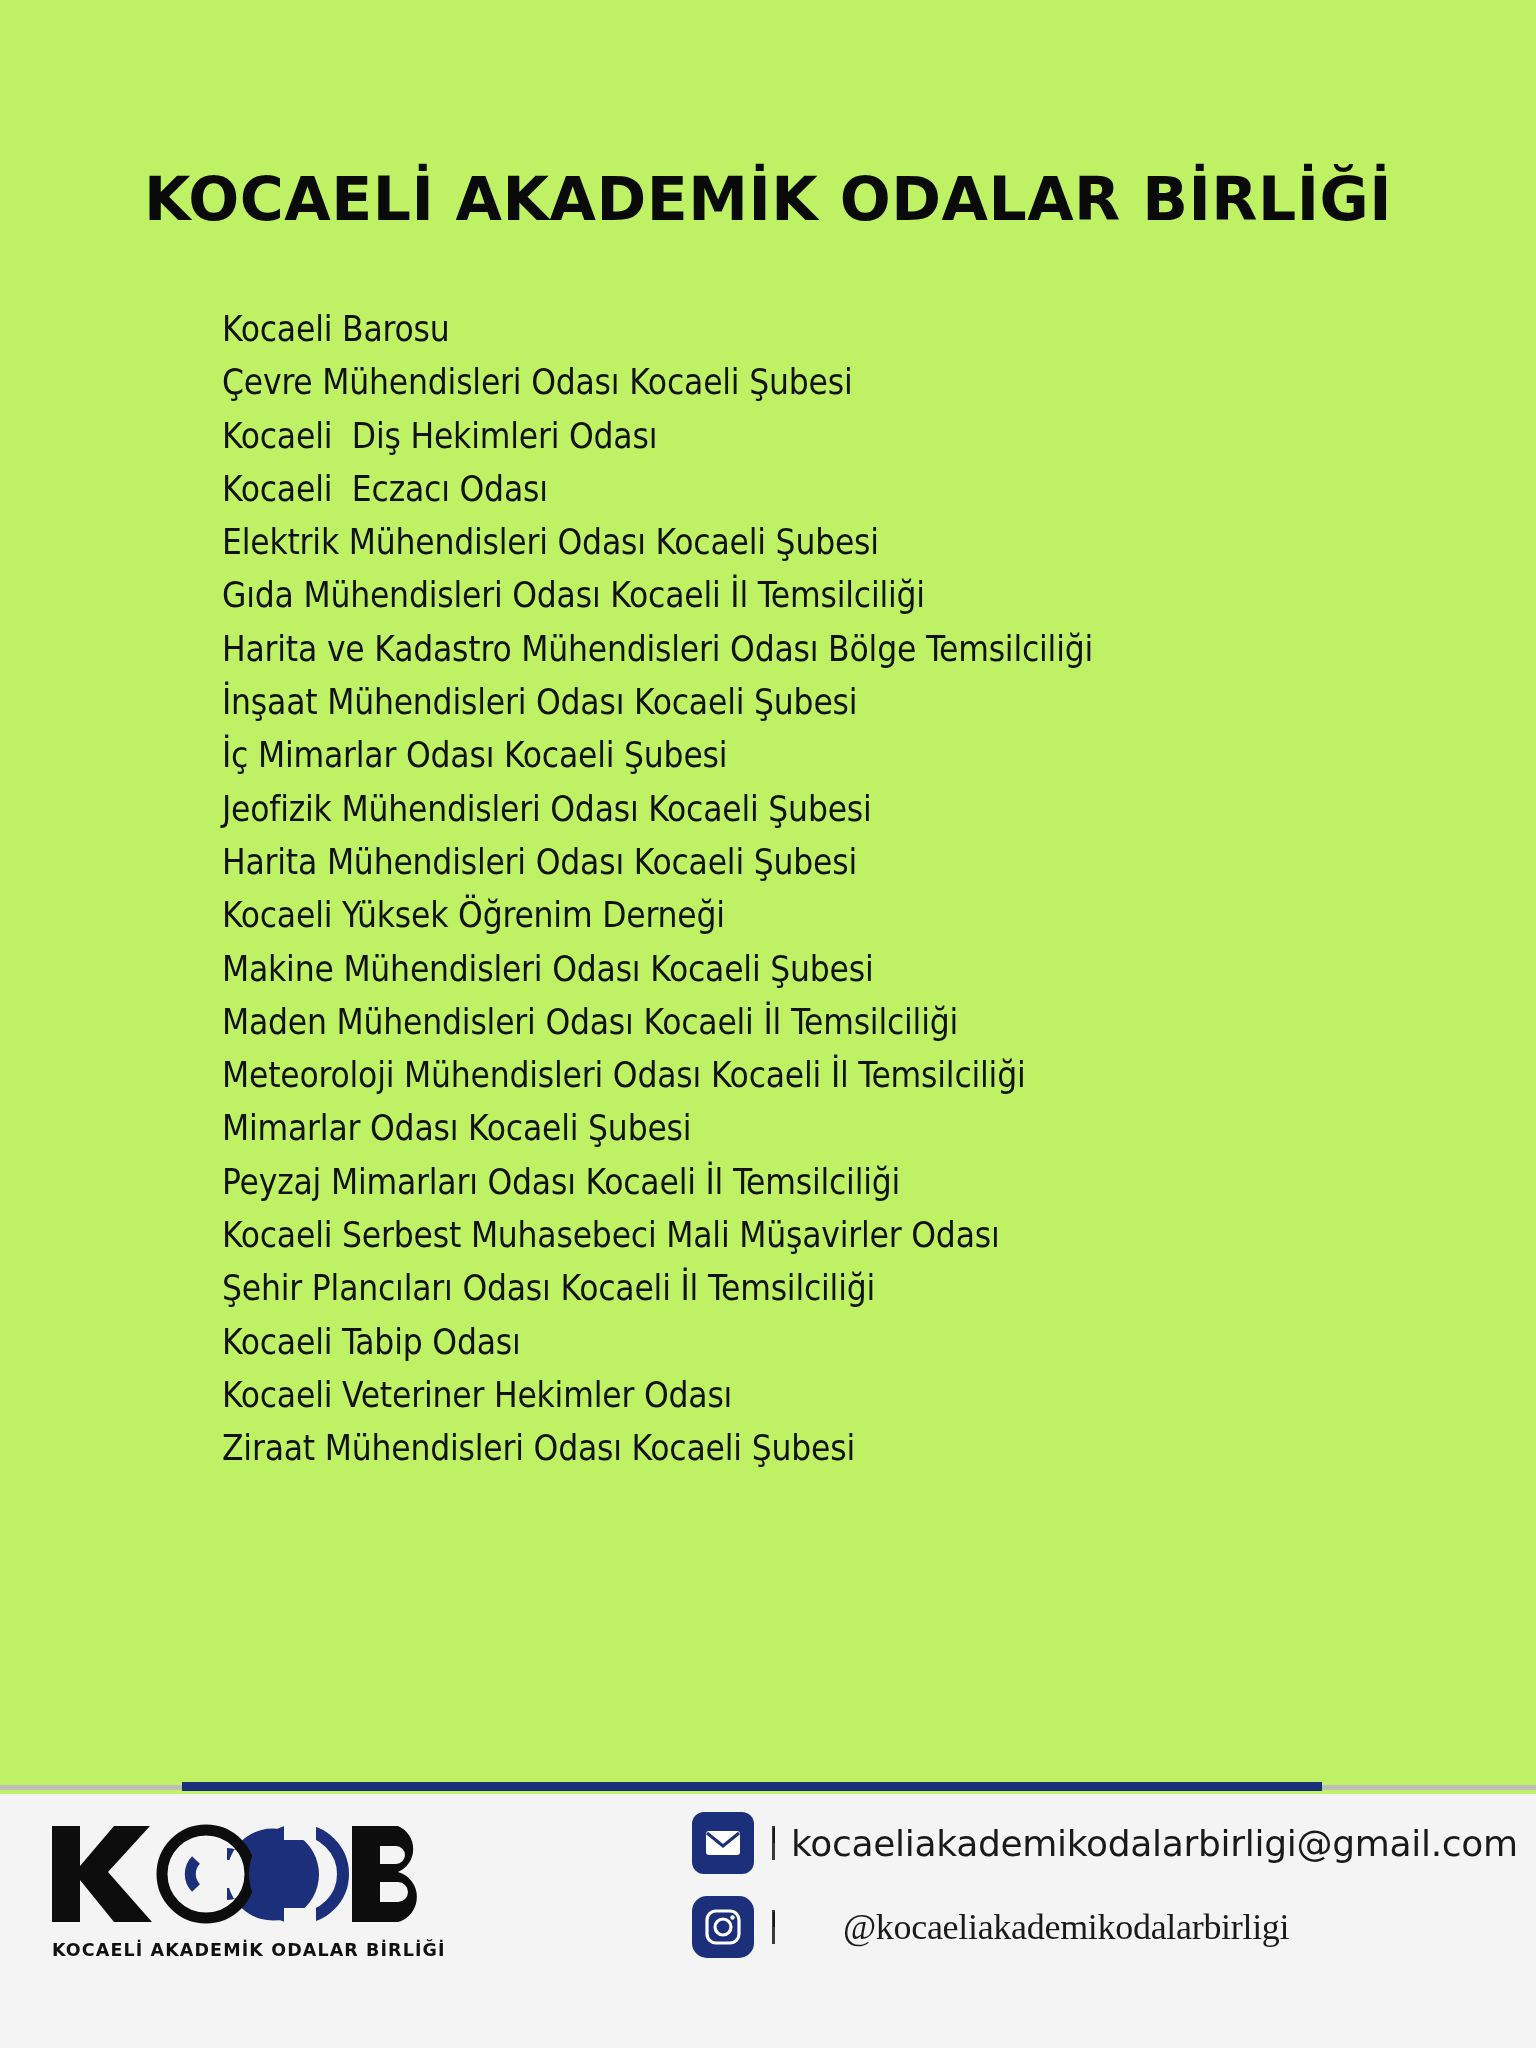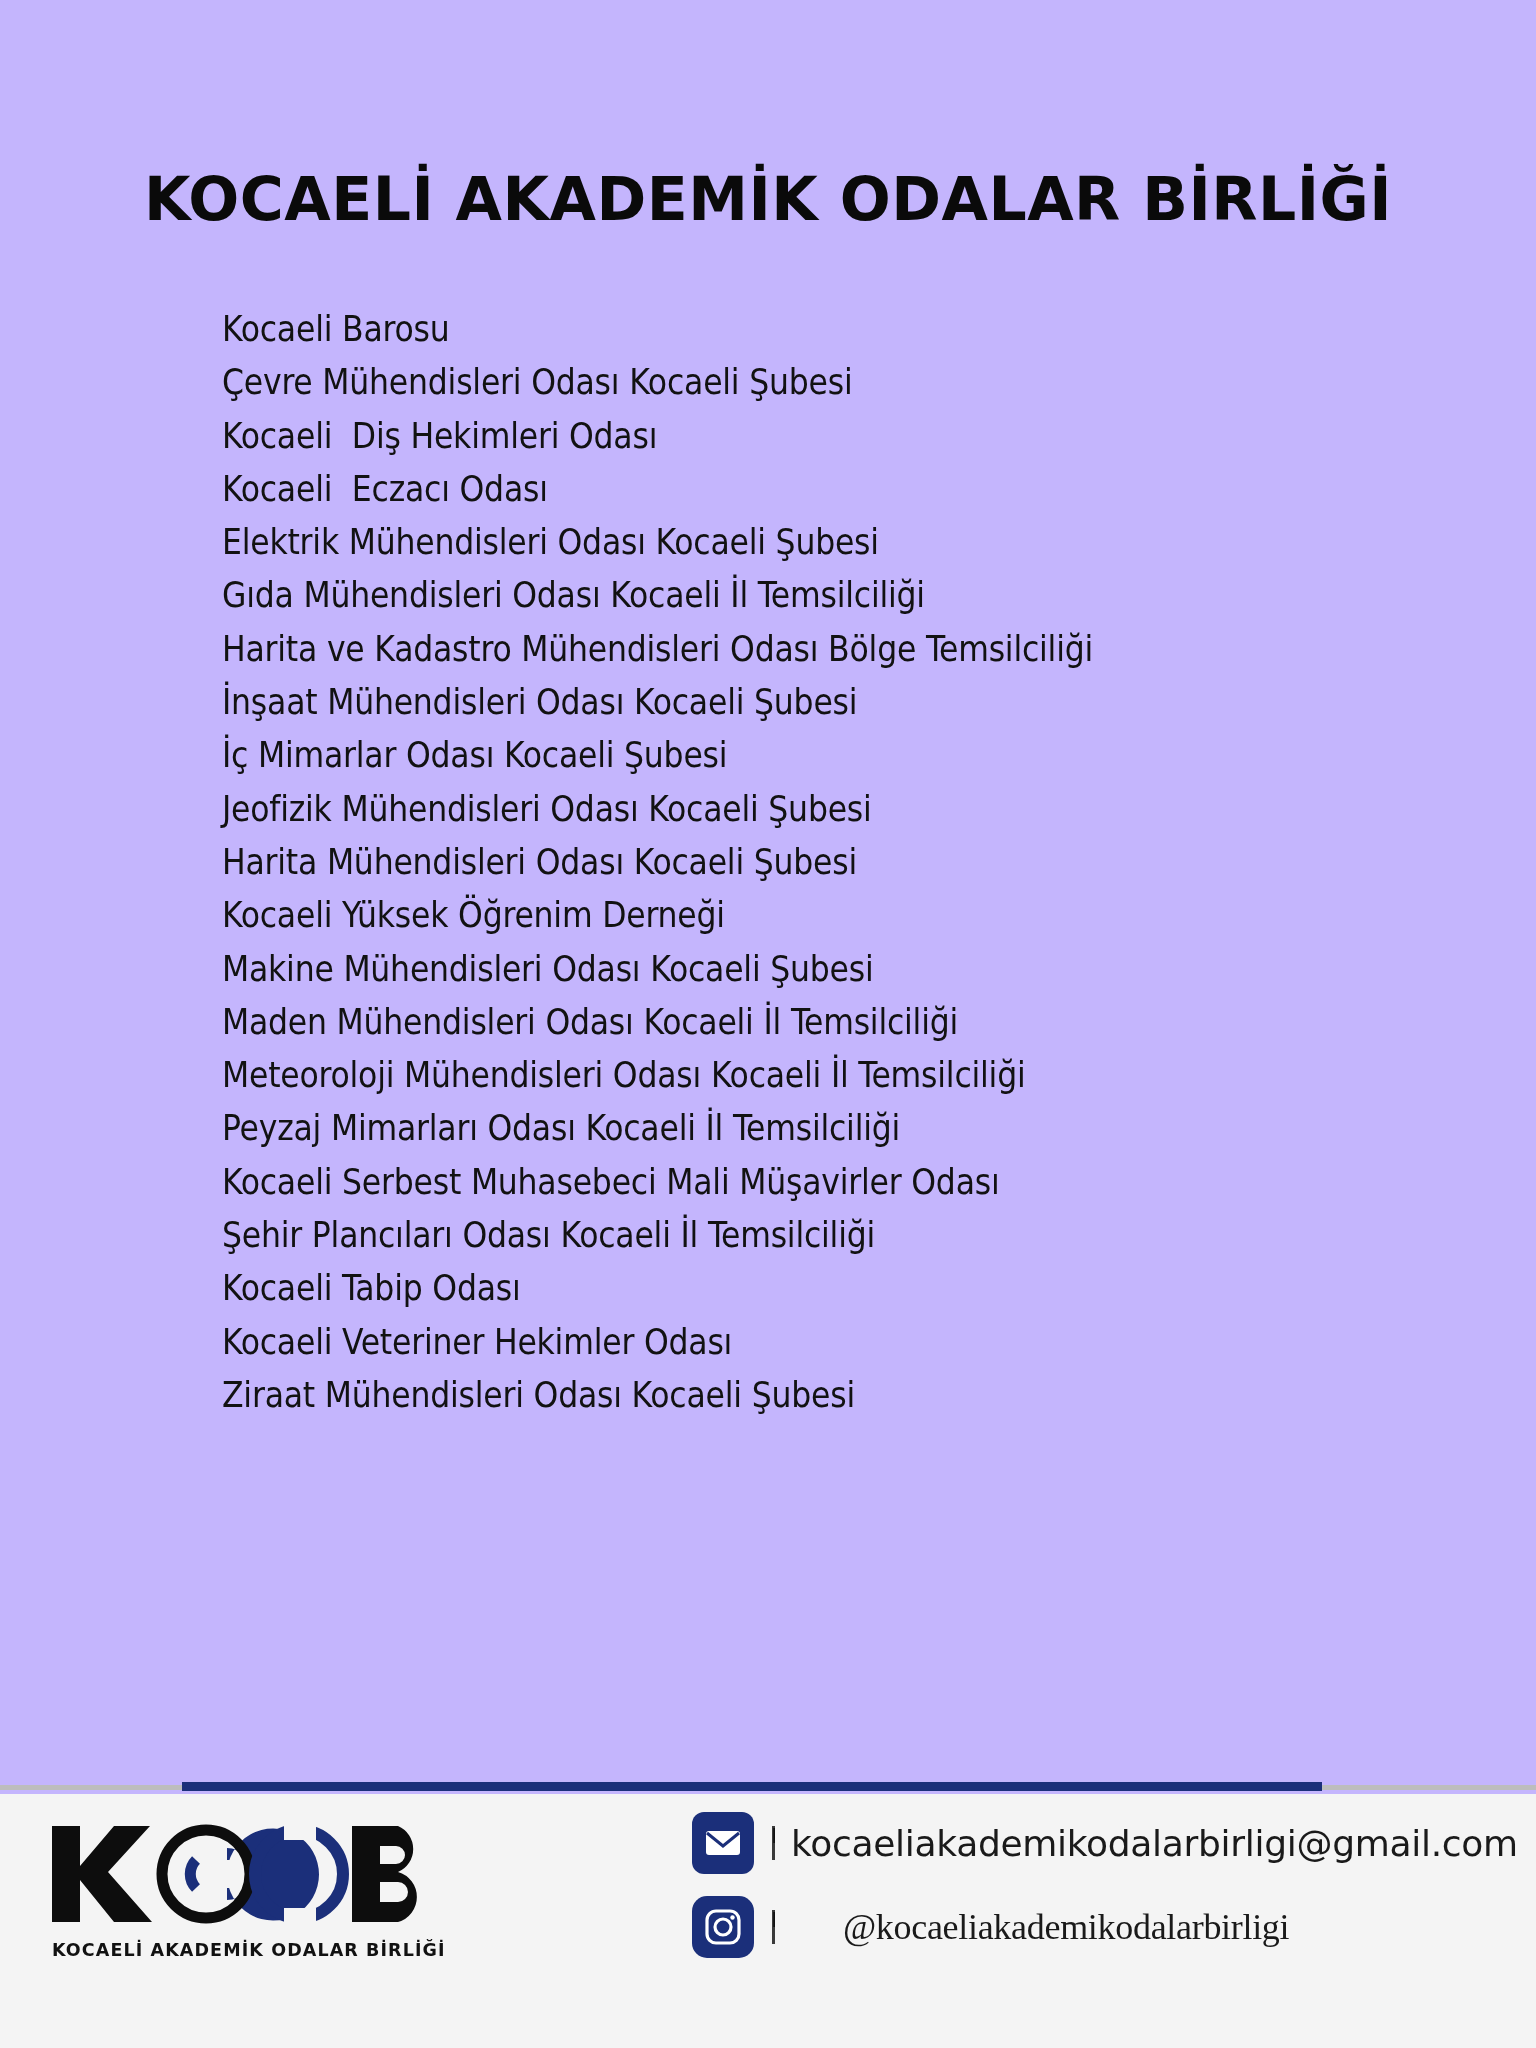--- a/index.html
+++ b/index.html
@@ -11,21 +11,21 @@
     height: 2048px;
     background: #f4f4f4;
     font-family: "Liberation Sans", sans-serif;
     overflow: hidden;
     position: relative;
   }
 
   .page {
     position: absolute;
     inset: 0;
-    background: #c4b5fd;
+    background: #bef264;
     display: flex;
     flex-direction: column;
   }
 
   
   .title-wrap {
     padding-top: 168px;
     text-align: center;
   }
   .page-title {
@@ -195,20 +195,21 @@
         <li class="member-item">Gıda Mühendisleri Odası Kocaeli İl Temsilciliği</li>
         <li class="member-item">Harita ve Kadastro Mühendisleri Odası Bölge Temsilciliği</li>
         <li class="member-item">İnşaat Mühendisleri Odası Kocaeli Şubesi</li>
         <li class="member-item">İç Mimarlar Odası Kocaeli Şubesi</li>
         <li class="member-item">Jeofizik Mühendisleri Odası Kocaeli Şubesi</li>
         <li class="member-item">Harita Mühendisleri Odası Kocaeli Şubesi</li>
         <li class="member-item">Kocaeli Yüksek Öğrenim Derneği</li>
         <li class="member-item">Makine Mühendisleri Odası Kocaeli Şubesi</li>
         <li class="member-item">Maden Mühendisleri Odası Kocaeli İl Temsilciliği</li>
         <li class="member-item">Meteoroloji Mühendisleri Odası Kocaeli İl Temsilciliği</li>
+        <li class="member-item">Mimarlar Odası Kocaeli Şubesi</li>
         <li class="member-item">Peyzaj Mimarları Odası Kocaeli İl Temsilciliği</li>
         <li class="member-item">Kocaeli Serbest Muhasebeci Mali Müşavirler Odası</li>
         <li class="member-item">Şehir Plancıları Odası Kocaeli İl Temsilciliği</li>
         <li class="member-item">Kocaeli Tabip Odası</li>
         <li class="member-item">Kocaeli Veteriner Hekimler Odası</li>
         <li class="member-item">Ziraat Mühendisleri Odası Kocaeli Şubesi</li>
       </ul>
   </div>
 
   <div class="footer">

